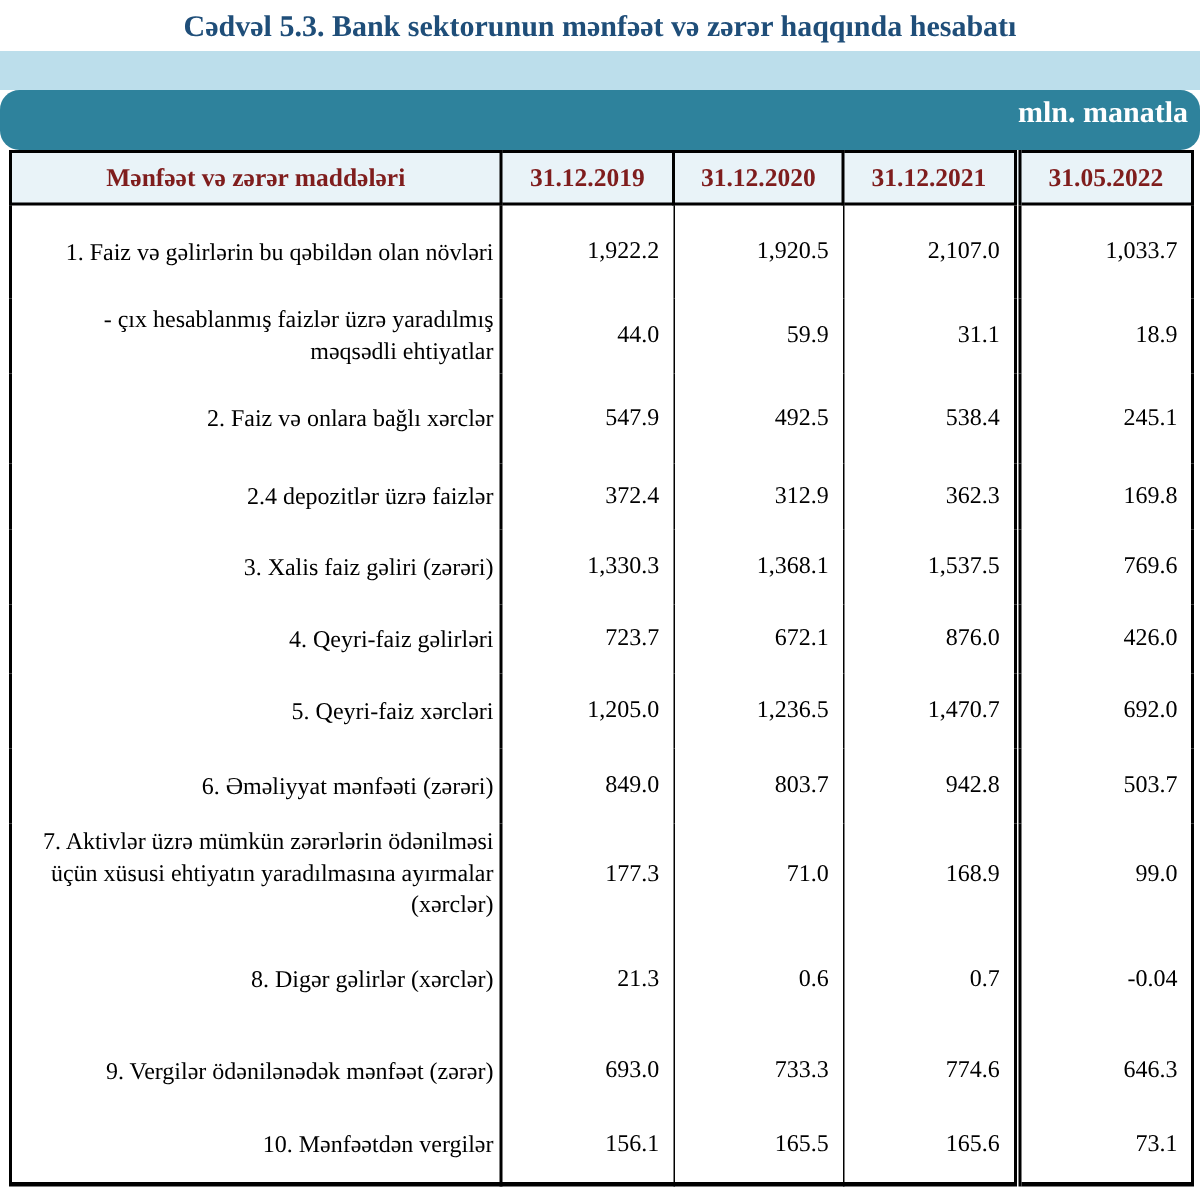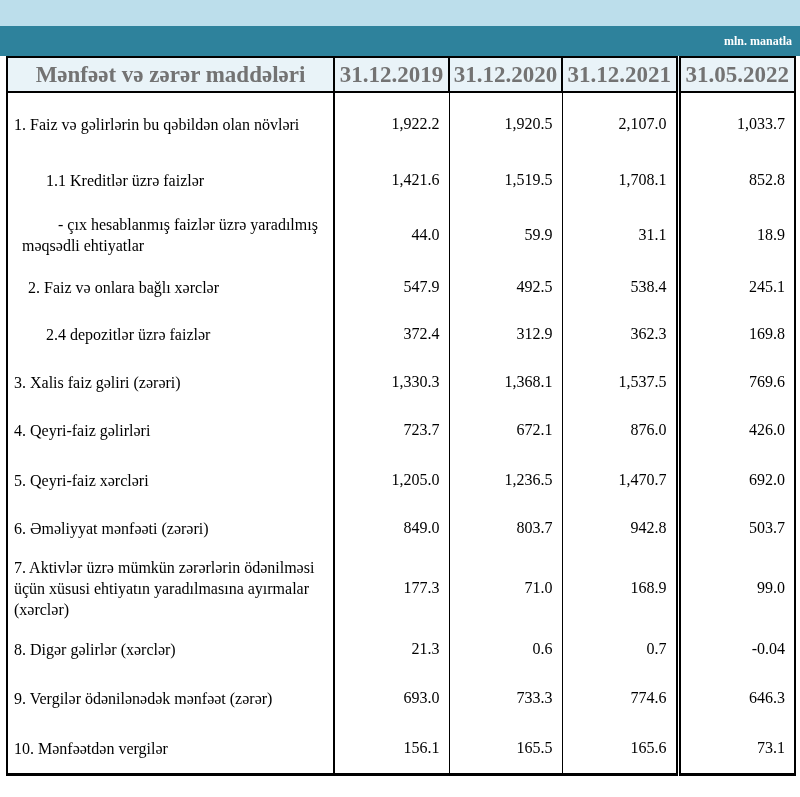--- a/index.html
+++ b/index.html
@@ -6,65 +6,66 @@
   .page{
     position:relative;width:800px;height:797px;background:#ffffff;
     font-family:"Liberation Serif","DejaVu Serif",serif;overflow:hidden;
   }
   .title{
     height:34px;line-height:36px;text-align:center;
     font-weight:bold;font-size:20px;color:#1f4e79;
   }
   .band-light{height:26px;background:#bcdeeb;}
   .band-teal{
-    height:30px;background:#2e829c;color:#ffffff;
-    font-weight:bold;font-size:12px;line-height:30px;
-    text-align:right;padding-right:8px;box-sizing:border-box;
+    height:40px;background:#2e829c;color:#ffffff;
+    font-weight:bold;font-size:20px;line-height:30px;
+    text-align:right;padding-right:8px;box-sizing:border-box;border-radius:13px;
   }
   table.report{
     width:788px;margin:0 6px;border-collapse:collapse;table-layout:fixed;
     border:2px solid #000;border-bottom:3px solid #000;
   }
   col.c-label{width:327px;}
   col.c-y1{width:115px;}
   col.c-y2{width:113px;}
   col.c-y3{width:116px;}
   col.c-y4{width:117px;}
   thead th{
     border:2px solid #000;background:#e9f3f8;
-    font-size:23px;font-weight:bold;height:31px;padding:1px 2px;
-    color:#737373;text-align:center;
+    font-size:17px;font-weight:bold;height:31px;padding:1px 2px;
+    color:#7f1d1d;text-align:center;
   }
   thead th.last{border-left:5px double #000;}
   tbody td{
     border-left:1px solid #000;vertical-align:middle;
     font-size:16px;color:#000;height:46px;background:#fff;
   }
   tbody td.label{
     border-left:none;border-right:2px solid #000;
-    text-align:left;padding:2px 4px 2px 6px;line-height:21px;
+    text-align:right;padding:2px 4px 2px 6px;line-height:21px;
   }
   tbody td.val{text-align:right;padding-right:9px;}
   tbody td.last{border-left:5px double #000;margin-top:21px;}
   tbody td.ind1{padding-left:38px;}
   tbody td.ind2{padding-left:14px;text-indent:36px;}
   tbody td.ind2{text-indent:36px each-line;}
   tbody tr:nth-child(1) td{height:58px;}
   tbody tr:nth-child(3) td{height:56px;}
   tbody tr:nth-child(4) td{height:40px;padding-left:20px;}
   tbody tr:nth-child(6) td{height:42px;}
   tbody tr:nth-child(9) td{height:42px;}
   tbody tr:nth-child(10) td{height:70px;}
   tbody tr:nth-child(11) td{height:44px;}
 </style>
 </head>
 <body>
 
 <div class="page">
 
+  <div class="title">Cədvəl 5.3. Bank sektorunun mənfəət və zərər haqqında hesabatı</div>
 
   <div class="band-light"></div>
 
   <div class="band-teal">
     <span>mln. manatla</span>
   </div>
 
   <table class="report">
     <colgroup>
       <col class="c-label">
@@ -82,27 +83,20 @@
           <th class="last">31.05.2022</th>
         </tr>
     </thead>
     <tbody>
         <tr>
     <td class="label ind0">1. Faiz və gəlirlərin bu qəbildən olan növləri</td>
     <td class="val">1,922.2</td>
     <td class="val">1,920.5</td>
     <td class="val">2,107.0</td>
     <td class="val last">1,033.7</td>
-  </tr>
-        <tr>
-    <td class="label ind1">1.1 Kreditlər üzrə faizlər</td>
-    <td class="val">1,421.6</td>
-    <td class="val">1,519.5</td>
-    <td class="val">1,708.1</td>
-    <td class="val last">852.8</td>
   </tr>
         <tr>
     <td class="label ind2">-  çıx hesablanmış faizlər üzrə yaradılmış məqsədli ehtiyatlar</td>
     <td class="val">44.0</td>
     <td class="val">59.9</td>
     <td class="val">31.1</td>
     <td class="val last">18.9</td>
   </tr>
         <tr>
     <td class="label ind0">2. Faiz və onlara bağlı xərclər</td>

